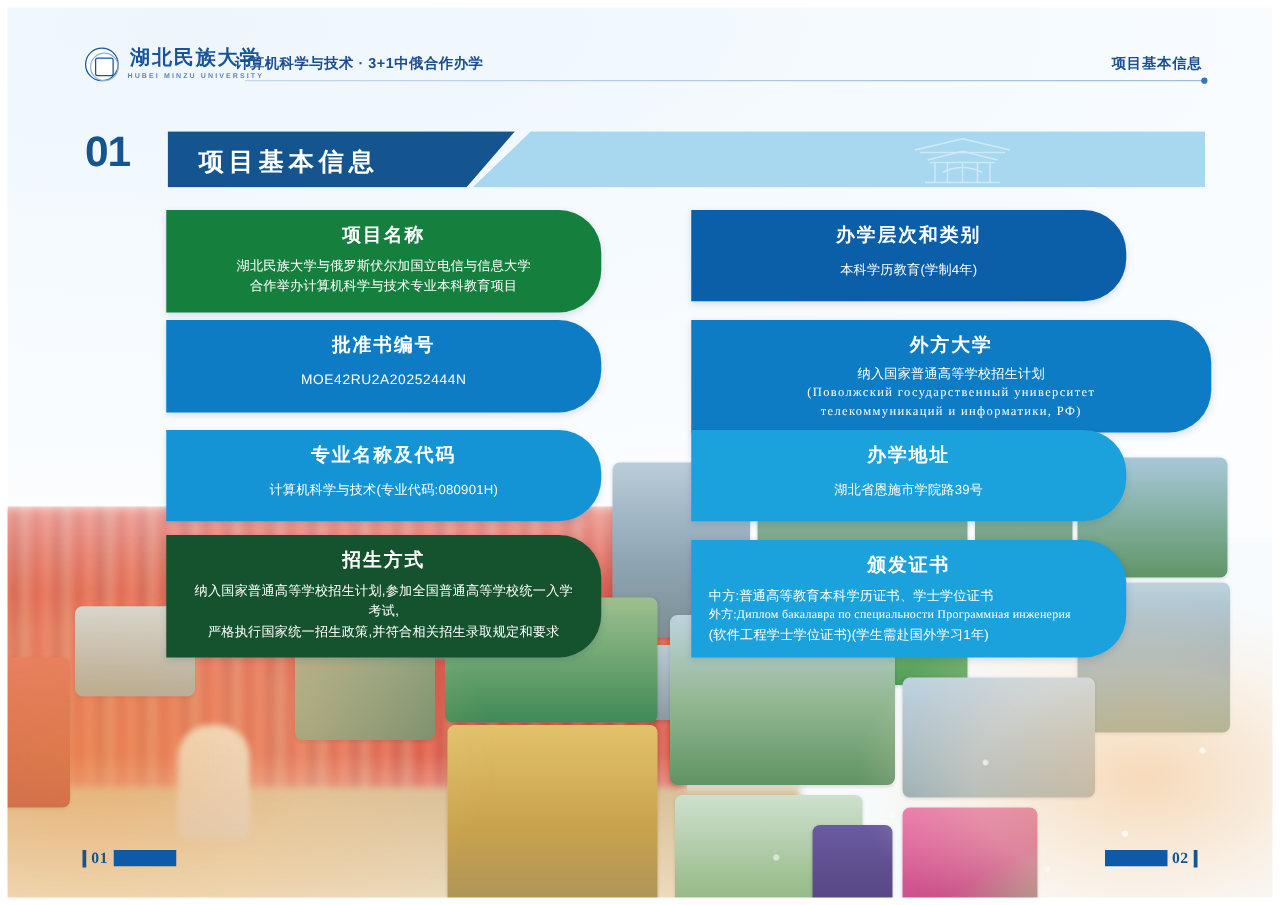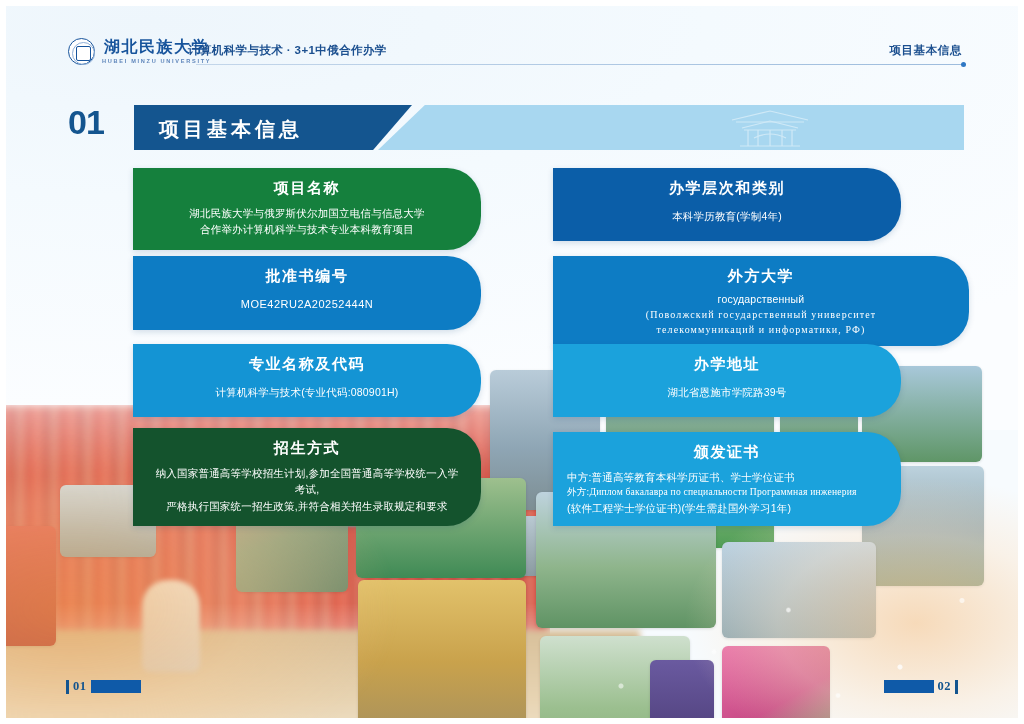--- a/index.html
+++ b/index.html
@@ -279,21 +279,21 @@
     <p>严格执行国家统一招生政策,并符合相关招生录取规定和要求</p>
   </div>
 
   <div class="card" style="left:553px;top:168px;width:348px;background:#0b5ea8;">
     <h3>办学层次和类别</h3>
     <p style="padding:3px 0 5px;">本科学历教育(学制4年)</p>
   </div>
 
   <div class="card" style="left:553px;top:256px;width:416px;background:#0d7cc4;padding-bottom:9px;">
     <h3 style="margin-bottom:5px;">外方大学</h3>
-    <p>государственный</p>
+    <p>纳入国家普通高等学校招生计划</p>
     <p class="ru">(Поволжский государственный университет</p>
     <p class="ru">телекоммуникаций и информатики, РФ)</p>
   </div>
 
   <div class="card" style="left:553px;top:344px;width:348px;background:#1ba2dc;">
     <h3>办学地址</h3>
     <p style="padding:3px 0 5px;">湖北省恩施市学院路39号</p>
   </div>
 
   <div class="card" style="left:553px;top:432px;width:348px;background:#1ba2dc;padding:11px 14px 10px;">

